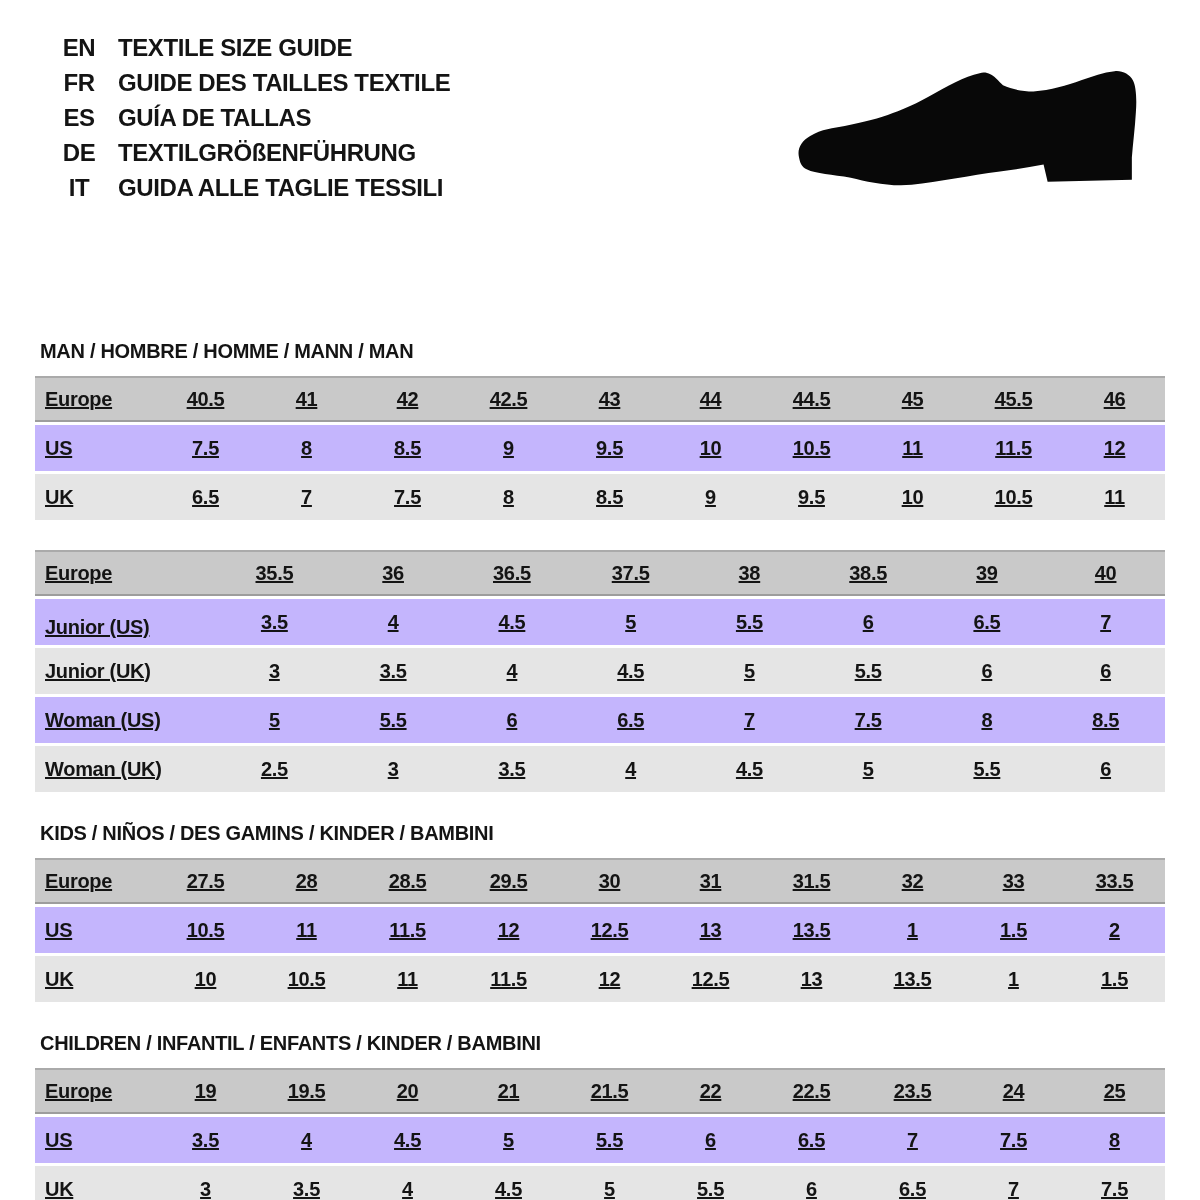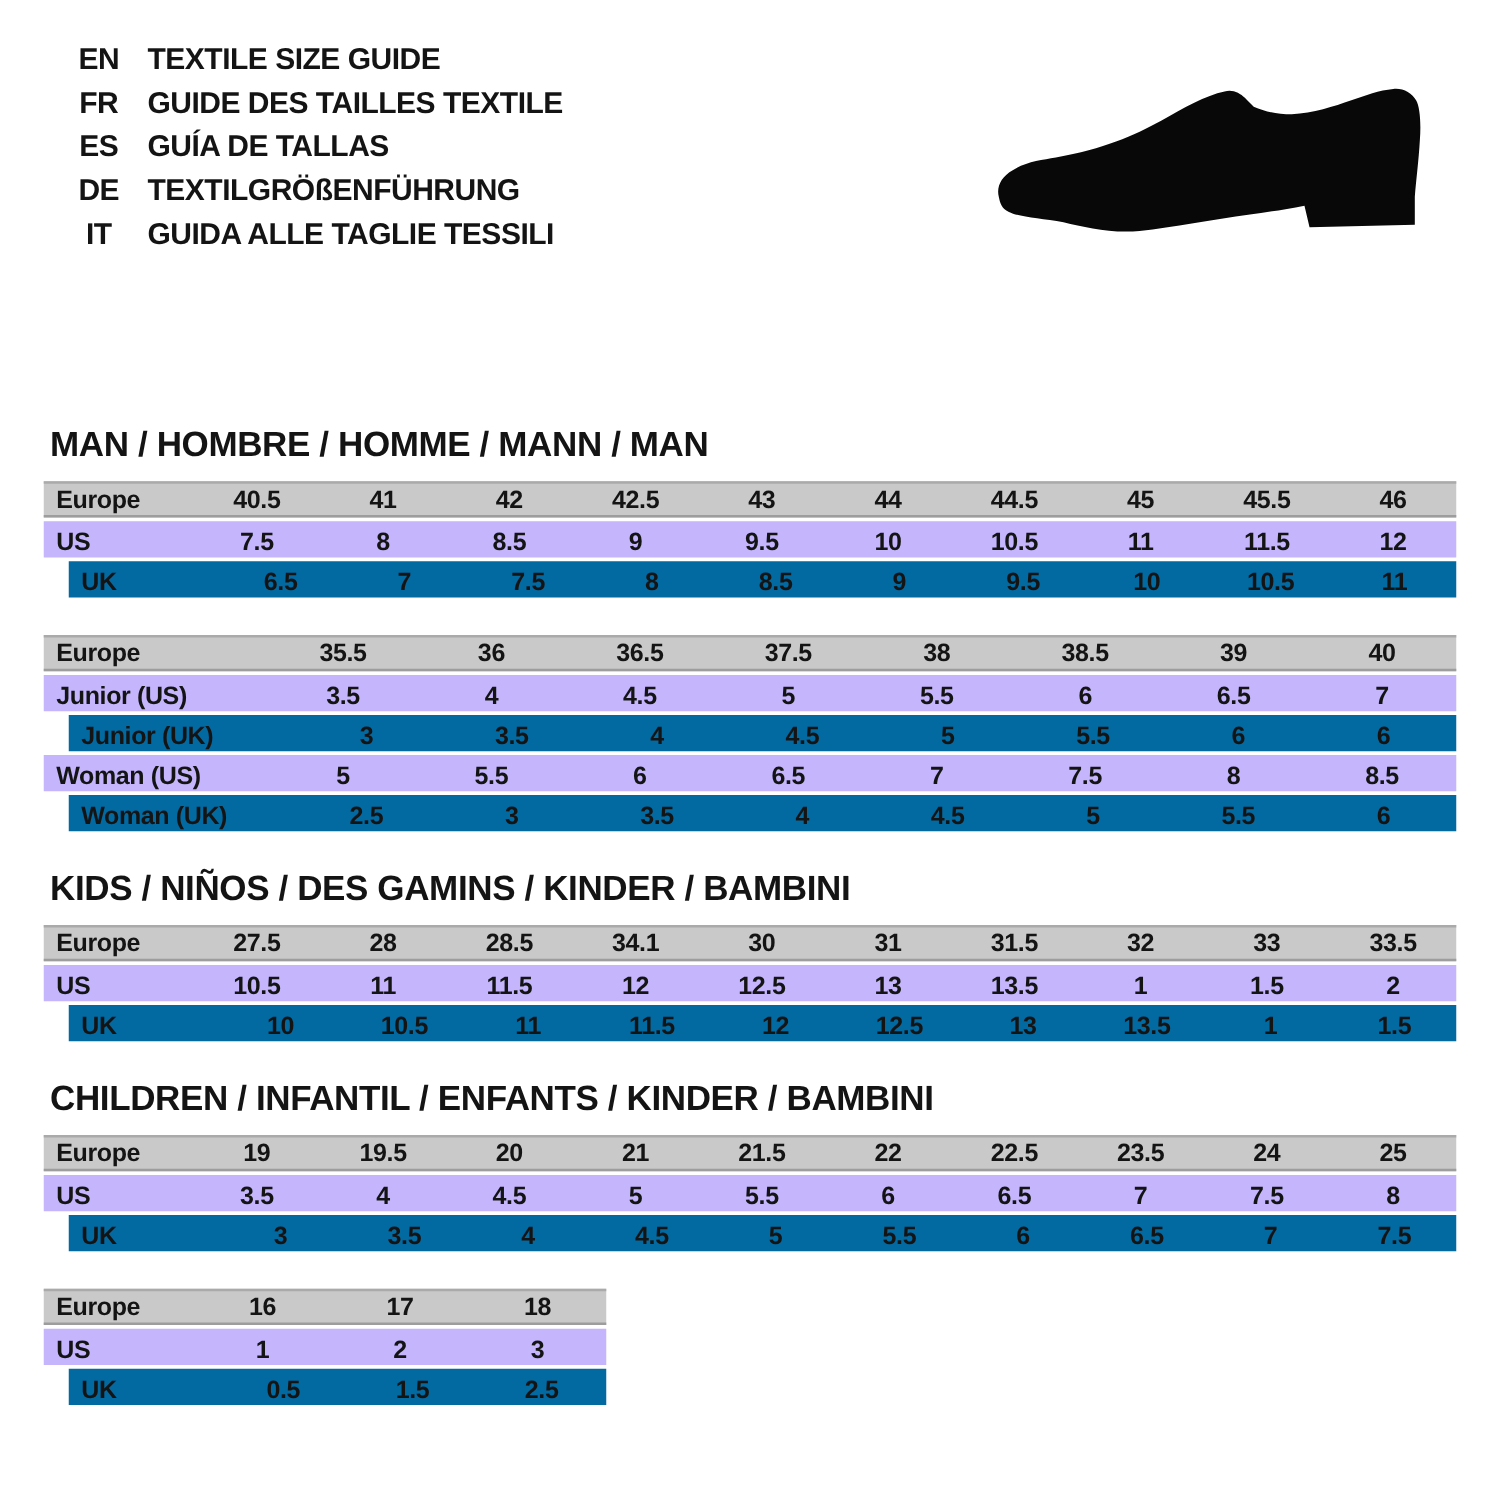--- a/index.html
+++ b/index.html
@@ -18,31 +18,31 @@
     position:absolute;left:40px;top:222px;font-size:25px;font-weight:700;
     letter-spacing:-0.4px;white-space:nowrap;
   }
   
   .shoe{position:absolute;left:797px;top:55px;width:345px;height:148px;}
   .shoe svg{width:100%;height:100%;display:block;}
   
   .sections{position:absolute;left:35px;top:340px;width:1130px;}
   .section + .section{margin-top:30px;}
   .section-title{
-    margin:0 0 13px 5px;font-size:28px;font-weight:700;letter-spacing:-0.3px;
+    margin:0 0 13px 5px;font-size:20px;font-weight:700;letter-spacing:-0.3px;
     white-space:nowrap;
   }
   .stable{width:100%;}
   .srow{
-    display:flex;align-items:flex-end;height:29px;box-sizing:border-box;
-    margin-bottom:3px;font-size:20px;font-weight:700;letter-spacing:-0.3px;
+    display:flex;align-items:center;height:46px;box-sizing:border-box;
+    margin-bottom:3px;font-size:20px;font-weight:700;letter-spacing:-0.3px;text-decoration:underline;
   }
   .r-header{background:#c9c9c9;border-top:2px solid #aaaaaa;border-bottom:2px solid #9d9d9d;}
   .r-white{background:#c4b5fd;}
-  .r-light{background:#0369a1;margin-left:20px;}
+  .r-light{background:#e5e5e5;}
   .cell-label{padding-left:10px;box-sizing:border-box;white-space:nowrap;}
   .cell-val{flex:1 1 0;text-align:center;}
 </style>
 </head>
 <body>
 
 <div class="page">
 
   <div class="lang-block">
 
@@ -203,21 +203,21 @@
         </div>
       </section>
       <section class="section">
         <h2 class="section-title">KIDS / NIÑOS / DES GAMINS / KINDER / BAMBINI</h2>
         <div class="stable">
           <div class="srow r-header">
             <div class="cell-label" style="flex: 0 0 120px;">Europe</div>
             <div class="cell-val">27.5</div>
             <div class="cell-val">28</div>
             <div class="cell-val">28.5</div>
-            <div class="cell-val">34.1</div>
+            <div class="cell-val">29.5</div>
             <div class="cell-val">30</div>
             <div class="cell-val">31</div>
             <div class="cell-val">31.5</div>
             <div class="cell-val">32</div>
             <div class="cell-val">33</div>
             <div class="cell-val">33.5</div>
           </div>
           <div class="srow r-white">
             <div class="cell-label" style="flex: 0 0 120px;">US</div>
             <div class="cell-val">10.5</div>

